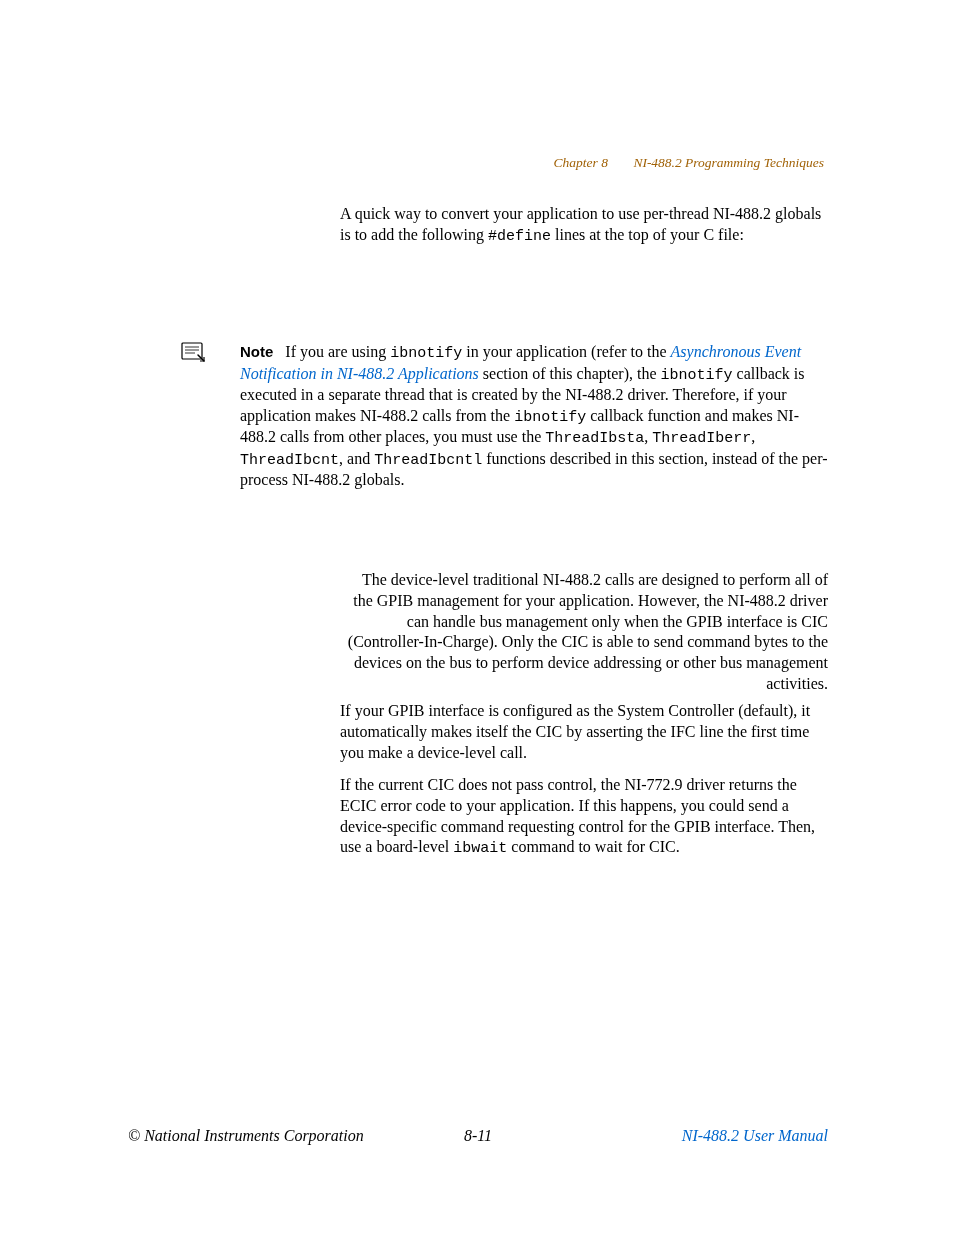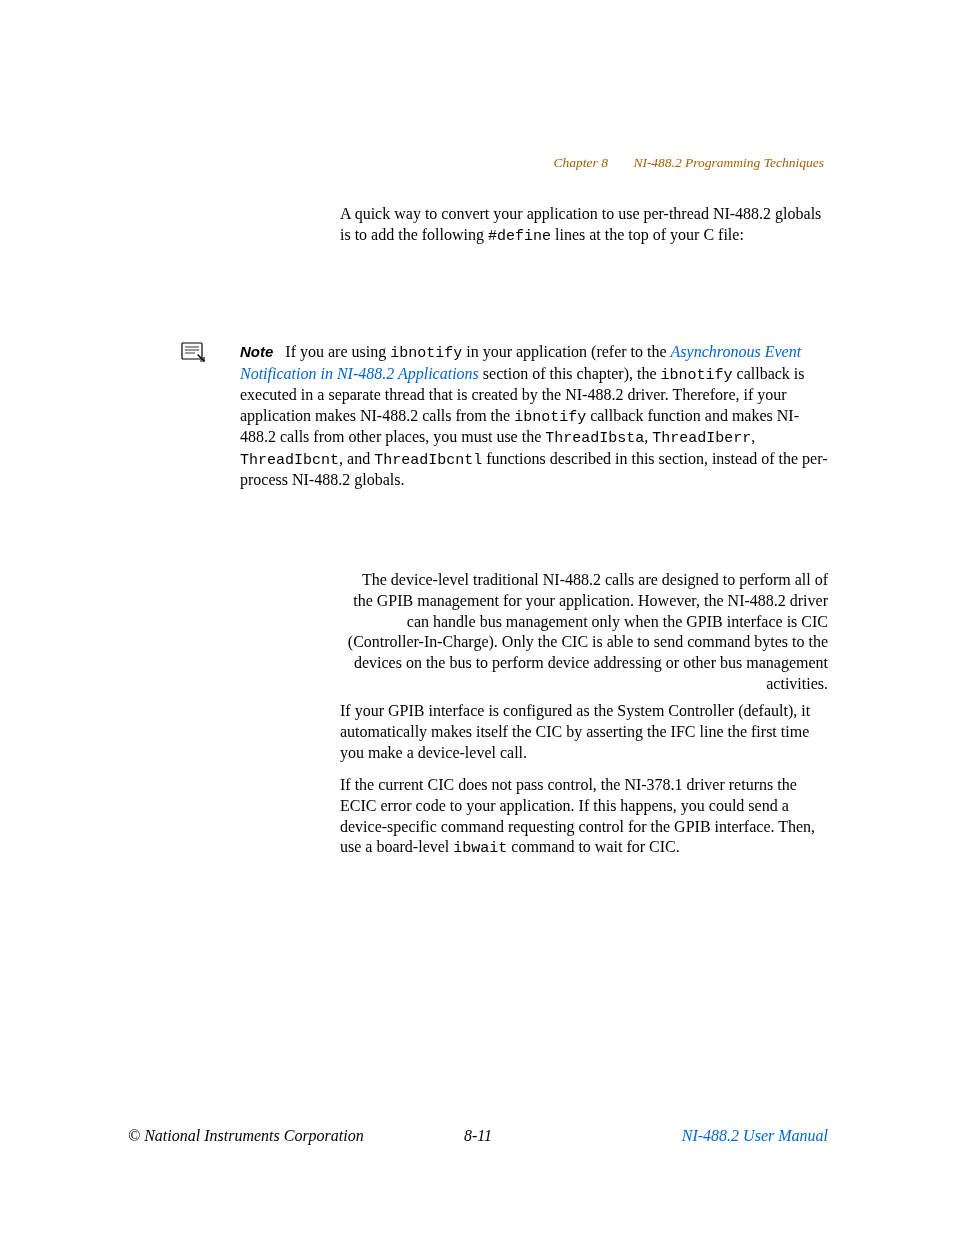--- a/index.html
+++ b/index.html
@@ -57,21 +57,20 @@
     position: absolute;
     left: 240px;
     top: 342px;
     width: 588px;
     line-height: 1.3;
   }
   .note-label {
     font-family: Arial, Helvetica, sans-serif;
     font-weight: bold;
     font-size: 15px;
-    font-style: italic;
   }
   .mono {
     font-family: "Courier New", Courier, monospace;
     font-size: 15px;
   }
   .link {
     color: #0066cc;
     font-style: italic;
     cursor: pointer;
   }
@@ -138,21 +137,21 @@
   <div class="note-block">
     <span class="note-label">Note</span>&nbsp;&nbsp;&nbsp;<span>If you are using </span><span class="mono">ibnotify</span><span> in your application (refer to the </span><span class="link">Asynchronous Event Notification in NI-488.2 Applications</span><span> section of this chapter), the </span><span class="mono">ibnotify</span><span> callback is executed in a separate thread that is created by the NI-488.2 driver. Therefore, if your application makes NI-488.2 calls from the </span><span class="mono">ibnotify</span><span> callback function and makes NI-488.2 calls from other places, you must use the </span><span class="mono">ThreadIbsta</span><span>, </span><span class="mono">ThreadIberr</span><span>, </span><span class="mono">ThreadIbcnt</span><span>, and </span><span class="mono">ThreadIbcntl</span><span> functions described in this section, instead of the per-process NI-488.2 globals.</span>
   </div>
 
 
   <div class="body-block para1">The device-level traditional NI-488.2 calls are designed to perform all of the GPIB management for your application. However, the NI-488.2 driver can handle bus management only when the GPIB interface is CIC (Controller-In-Charge). Only the CIC is able to send command bytes to the devices on the bus to perform device addressing or other bus management activities.</div>
 
   <div class="body-block para2">If your GPIB interface is configured as the System Controller (default), it automatically makes itself the CIC by asserting the IFC line the first time you make a device-level call.</div>
 
   <div class="body-block para3">
-    <span>If the current CIC does not pass control, the NI-378.1 driver returns the ECIC error code to your application. If this happens, you could send a device-specific command requesting control for the GPIB interface. Then, use a board-level </span><span class="mono">ibwait</span><span> command to wait for CIC.</span>
+    <span>If the current CIC does not pass control, the NI-772.9 driver returns the ECIC error code to your application. If this happens, you could send a device-specific command requesting control for the GPIB interface. Then, use a board-level </span><span class="mono">ibwait</span><span> command to wait for CIC.</span>
   </div>
 
   <div class="footer">
     <span class="footer-left">© National Instruments Corporation</span>
     <span class="footer-center">8-11</span>
     <span class="footer-right">NI-488.2 User Manual</span>
   </div>
 
 </div>
 

